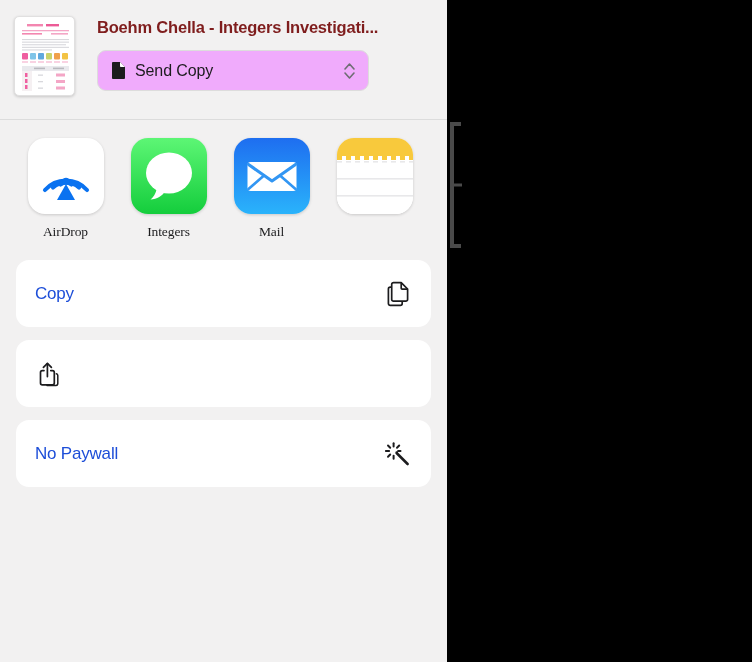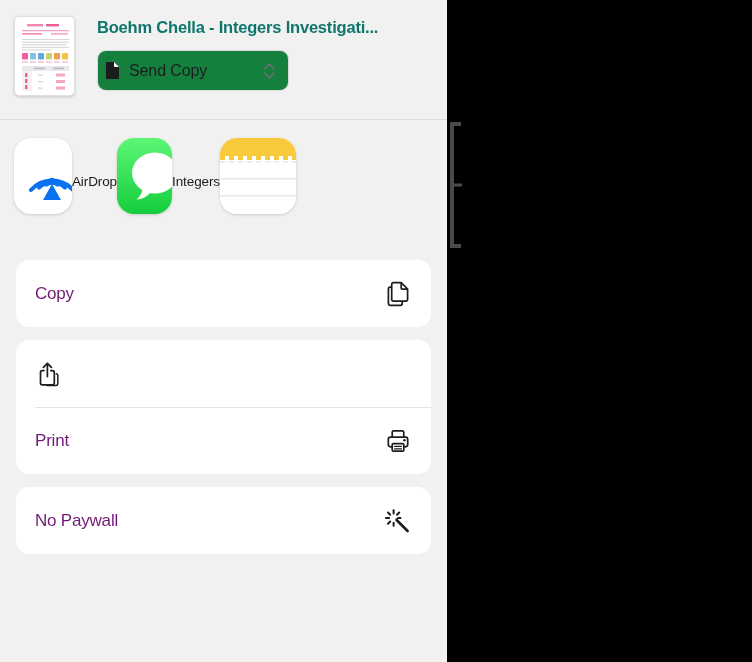--- a/index.html
+++ b/index.html
@@ -68,37 +68,37 @@
 
   .header-right {
     margin-left: 22px;
     padding-top: 2px;
     flex: 1 1 auto;
     min-width: 0;
   }
   .sheet-title {
     font-size: 16.5px;
     font-weight: bold;
-    color: #0f766e;
+    color: #7f1d1d;
     letter-spacing: -0.2px;
     white-space: nowrap;
     overflow: hidden;
   }
 
   .send-copy-btn {
     margin-top: 13px;
-    width: 192px;
+    width: 272px;
     height: 41px;
     border-radius: 9px;
-    background: #15803d;
+    background: #f0abfc;
     border: 1px solid #dddcdc;
     box-sizing: border-box;
     display: flex;
     align-items: center;
-    padding: 0 11px 0 7px;
+    padding: 0 11px 0 13px;
     cursor: default;
   }
   .send-copy-label {
     font-size: 16px;
     color: #1c1c1e;
     margin-left: 9px;
     flex: 1 1 auto;
     letter-spacing: -0.1px;
   }
   .doc-glyph { flex: 0 0 auto; display:block; }
@@ -112,23 +112,24 @@
     display: flex;
     align-items: flex-start;
     padding: 18px 0 0 14px;
     box-sizing: border-box;
     overflow: hidden;
   }
   .app-item {
     width: 103px;
     flex: 0 0 auto;
     display: flex;
-    flex-direction: row;
+    flex-direction: column;
     align-items: center;
     cursor: default;
+    font-family: Liberation Serif, serif;
   }
   .app-tile {
     width: 76px;
     height: 76px;
     border-radius: 17px;
     position: relative;
     overflow: hidden;
     box-shadow: 0 1px 3px rgba(0,0,0,0.17);
   }
   .app-label {
@@ -174,21 +175,21 @@
     content: "";
     position: absolute;
     left: 19px;
     right: 0;
     top: 0;
     height: 1px;
     background: #e4e4e6;
   }
   .row-label {
     font-size: 17px;
-    color: #701a75;
+    color: #1d4ed8;
     flex: 1 1 auto;
     letter-spacing: -0.2px;
   }
   .row-icon { flex: 0 0 auto; display: block; }
 
   
   #edge-bracket {
     position: absolute;
     left: 447px;
     top: 120px;
@@ -297,20 +298,30 @@
       <div class="app-item">
         <div class="app-tile tile-messages">
           <svg width="76" height="76" viewBox="0 0 76 76">
             <ellipse cx="38" cy="35" rx="23" ry="20.5" fill="#ffffff"></ellipse>
             <path d="M26 49 C25 56 22 59.5 19.5 61.5 C26 61.5 31.5 57.5 34 53.5 Z" fill="#ffffff"></path>
           </svg>
         </div>
         <div class="app-label">Integers</div>
       </div>
 
+      <div class="app-item">
+        <div class="app-tile tile-mail">
+          <svg width="76" height="76" viewBox="0 0 76 76">
+            <rect x="13.5" y="24" width="49" height="29" rx="3.2" fill="#ffffff"></rect>
+            <path d="M14.5 26.5 L38 43 L61.5 26.5" fill="none" stroke="#3296f3" stroke-width="3.1" stroke-linecap="round" stroke-linejoin="round"></path>
+            <path d="M14.5 51 L30 37.5 M61.5 51 L46 37.5" fill="none" stroke="#3296f3" stroke-width="2.6" stroke-linecap="round"></path>
+          </svg>
+        </div>
+        <div class="app-label">Mail</div>
+      </div>
 
 
       <div class="app-item">
         <div class="app-tile tile-notes">
           <svg width="76" height="76" viewBox="0 0 76 76">
             <rect x="0" y="0" width="76" height="22" fill="#f8c93c"></rect>
             <rect x="0" y="22" width="76" height="54" fill="#ffffff"></rect>
             <g fill="#e8e8ea">
               <rect x="0" y="23" width="76" height="1.6"></rect>
               <rect x="0" y="40" width="76" height="1.6"></rect>
@@ -347,33 +358,20 @@
 
       <div class="card">
         <div class="row">
           <svg class="row-icon" width="28" height="28" viewBox="0 0 28 28">
             <path d="M9 10.6 H7.3 A1.8 1.8 0 0 0 5.5 12.4 V23.1 A1.8 1.8 0 0 0 7.3 24.9 H17.5 A1.8 1.8 0 0 0 19.3 23.1 V12.4 A1.8 1.8 0 0 0 17.5 10.6 H15.8" fill="none" stroke="#1c1c1e" stroke-width="1.7" stroke-linecap="round" stroke-linejoin="round"></path>
             <path d="M12.4 16.6 V3.6" fill="none" stroke="#1c1c1e" stroke-width="1.7" stroke-linecap="round"></path>
             <path d="M8.4 7.4 L12.4 3.3 L16.4 7.4" fill="none" stroke="#1c1c1e" stroke-width="1.7" stroke-linecap="round" stroke-linejoin="round"></path>
             <path d="M21.3 13.8 A1.8 1.8 0 0 1 22.8 15.5 V23.6 A1.8 1.8 0 0 1 21 25.4 H12" fill="none" stroke="#1c1c1e" stroke-width="1.5" stroke-linecap="round" stroke-linejoin="round"></path>
           </svg>
         </div>
-        <div class="row">
-          <span class="row-label">Print</span>
-          <svg class="row-icon" width="28" height="28" viewBox="0 0 28 28">
-            <path d="M8.2 10.2 V5.2 A1.3 1.3 0 0 1 9.5 3.9 H18.5 A1.3 1.3 0 0 1 19.8 5.2 V10.2" fill="none" stroke="#1c1c1e" stroke-width="1.7" stroke-linejoin="round"></path>
-            <rect x="4.3" y="10.2" width="19.4" height="9.6" rx="2.2" fill="none" stroke="#1c1c1e" stroke-width="1.7"></rect>
-            <rect x="8.2" y="16.6" width="11.6" height="7.6" rx="1.2" fill="#ffffff" stroke="#1c1c1e" stroke-width="1.7"></rect>
-            <g stroke="#1c1c1e" stroke-width="1.4" stroke-linecap="round">
-              <path d="M10.6 19.4 H17.4"></path>
-              <path d="M10.6 21.9 H17.4"></path>
-            </g>
-            <circle cx="20.4" cy="13.2" r="1.25" fill="#1c1c1e"></circle>
-          </svg>
-        </div>
       </div>
 
       <div class="card">
         <div class="row">
           <span class="row-label">No Paywall</span>
           <svg class="row-icon" width="28" height="28" viewBox="0 0 28 28">
             <g stroke="#1c1c1e" stroke-width="2" stroke-linecap="round">
               <path d="M9.6 3.2 V6.4"></path>
               <path d="M4.0 5.5 L6.2 7.7"></path>
               <path d="M1.9 11.1 H5.1"></path>

